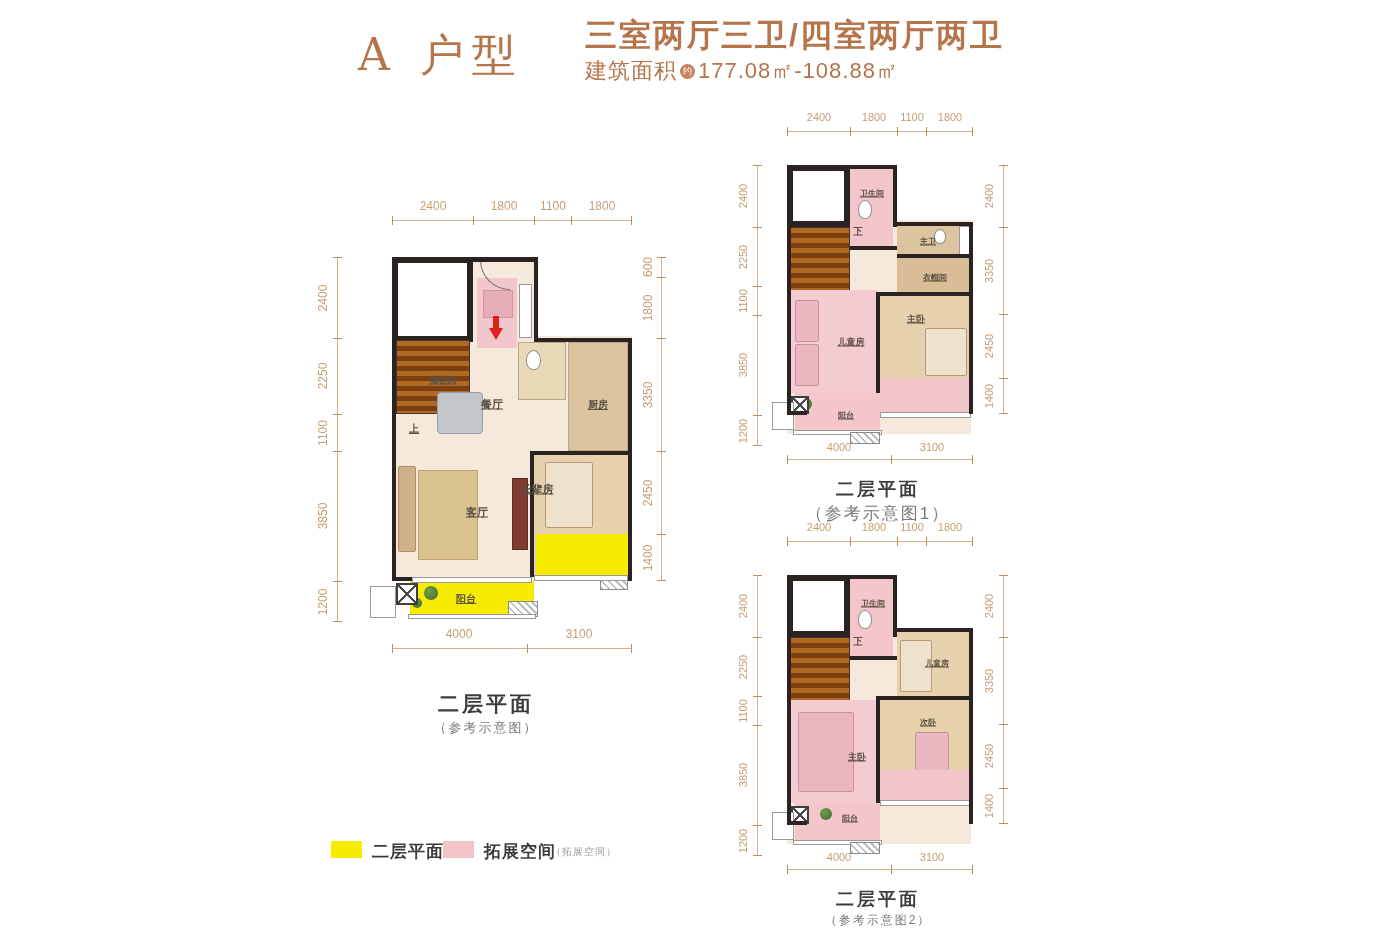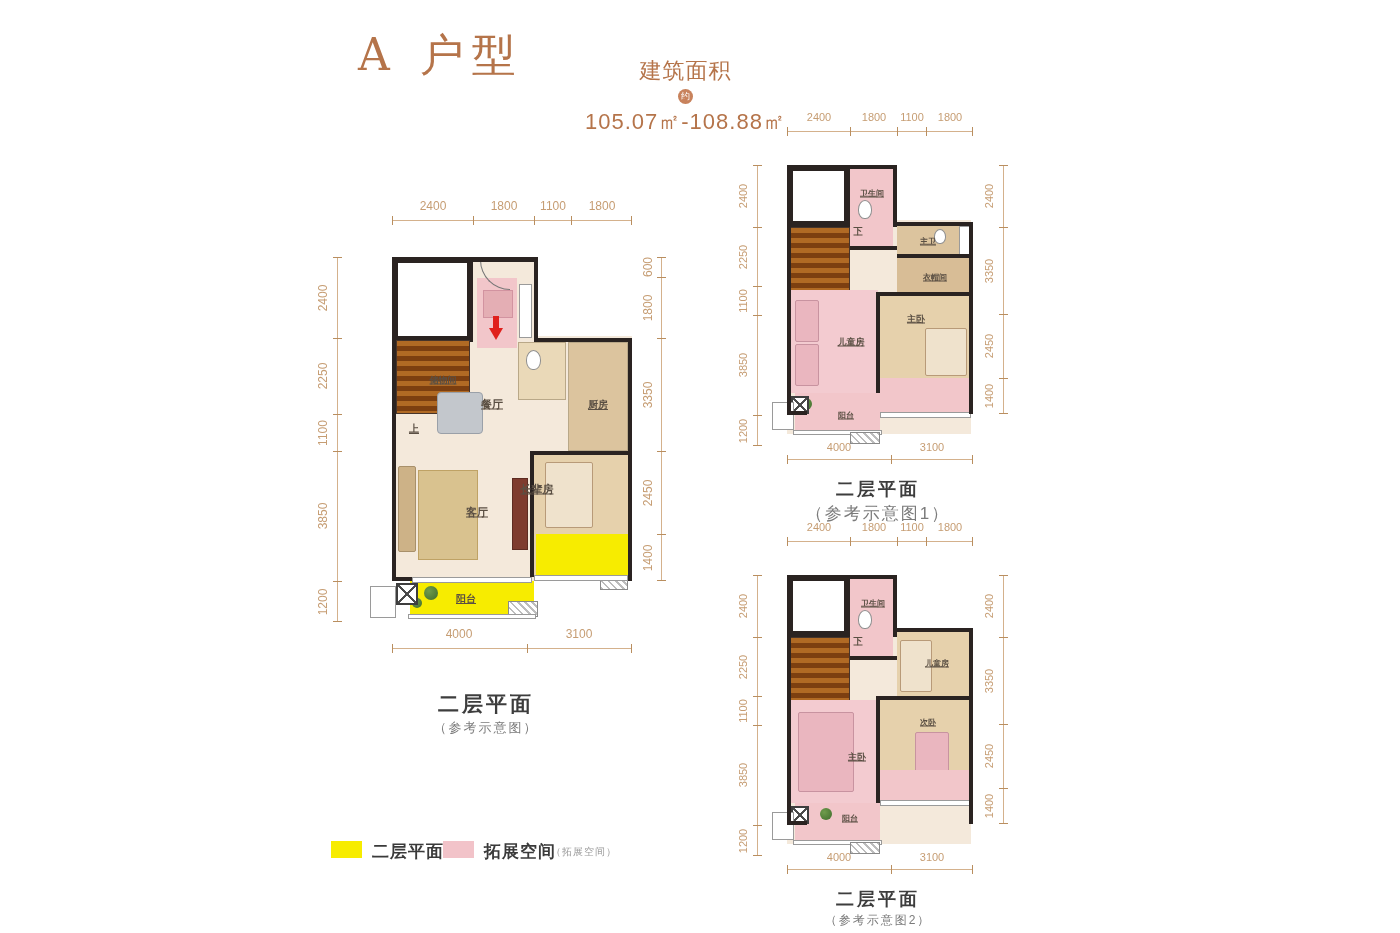--- a/index.html
+++ b/index.html
@@ -5,21 +5,21 @@
   html,body{margin:0;padding:0;background:#fff;}
   #canvas{position:relative;width:1400px;height:933px;background:#ffffff;overflow:hidden;
           font-family:"Liberation Sans",sans-serif;}
   .abs{position:absolute;}
   
   .type-title{position:absolute;left:358px;top:2px;font-family:"DejaVu Serif",serif;
               font-size:44px;font-weight:400;color:#b5744a;letter-spacing:8px;margin-top:24px;}
   .layout-title{position:absolute;left:585px;top:14px;font-size:32px;font-weight:600;
                 color:#b5744a;letter-spacing:2px;}
   .area-line{position:absolute;left:585px;top:56px;font-size:22px;color:#b5744a;
-             display:flex;align-items:center;gap:3px;letter-spacing:1px;flex-direction:column;}
+             display:flex;align-items:center;gap:3px;letter-spacing:1px;}
   .approx-badge{display:inline-flex;align-items:center;justify-content:center;width:15px;height:15px;
                 border-radius:50%;background:#c8825c;color:#fff;font-size:9px;letter-spacing:0;}
   
   .wall{position:absolute;background:#2a2321;}
   .void{position:absolute;background:#fff;border:6px solid #2a2321;box-sizing:border-box;}
   .win{position:absolute;background:#fff;border:1px solid #9a9a9a;box-sizing:border-box;}
   .hatch{position:absolute;border:1px solid #8a8a8a;box-sizing:border-box;
          background:repeating-linear-gradient(45deg,#bdbdbd 0 2px,#ffffff 2px 5px);}
   .xbox{position:absolute;border:2px solid #3e3e3e;box-sizing:border-box;background:
     linear-gradient(to top right,transparent calc(50% - 1px),#4a4a4a calc(50% - 1px) calc(50% + 1px),transparent calc(50% + 1px)),
@@ -68,24 +68,25 @@
   .arrow-head{width:0;height:0;border-left:7px solid transparent;border-right:7px solid transparent;
               border-top:12px solid #e0201c;position:absolute;left:0;top:12px;}
   .arrow-stem{position:absolute;left:4px;top:0;width:6px;height:13px;background:#e0201c;}
 </style>
 </head>
 <body>
 
 <div id="canvas">
 
   <div class="type-title">A 户型</div>
+  <div class="layout-title">三室两厅三卫/四室两厅两卫</div>
   <div class="area-line">
     <span>建筑面积</span>
     <span class="approx-badge">约</span>
-    <span>105.07㎡-108.88㎡</span>
+    <span>177.08㎡-108.88㎡</span>
   </div>
 
   <div>
 
     <div class="room beige abs" style="left:392px;top:257px;width:240px;height:324px;"></div>
     <div class="abs" style="left:536px;top:253px;width:100px;height:83px;background:#fff;"></div>
     <div class="void" style="left:392px;top:257px;width:81px;height:85px;"></div>
     <div class="room pink" style="left:477px;top:278px;width:40px;height:70px;"></div>
     <div class="mat" style="left:483px;top:290px;width:28px;height:26px;"></div>
     <div class="win" style="left:519px;top:284px;width:13px;height:54px;"></div>

